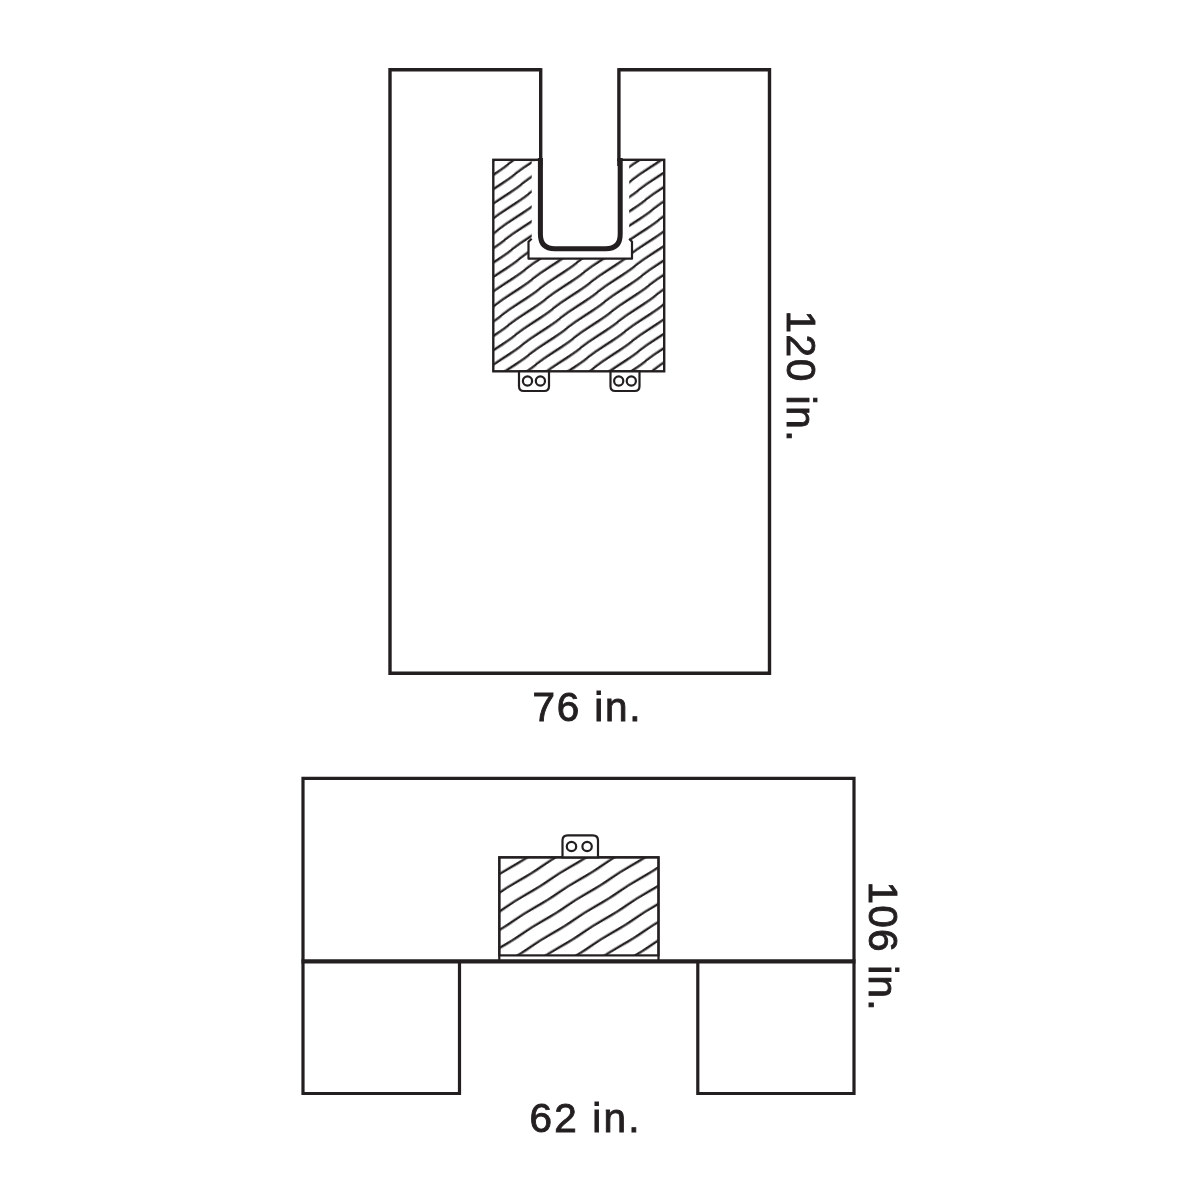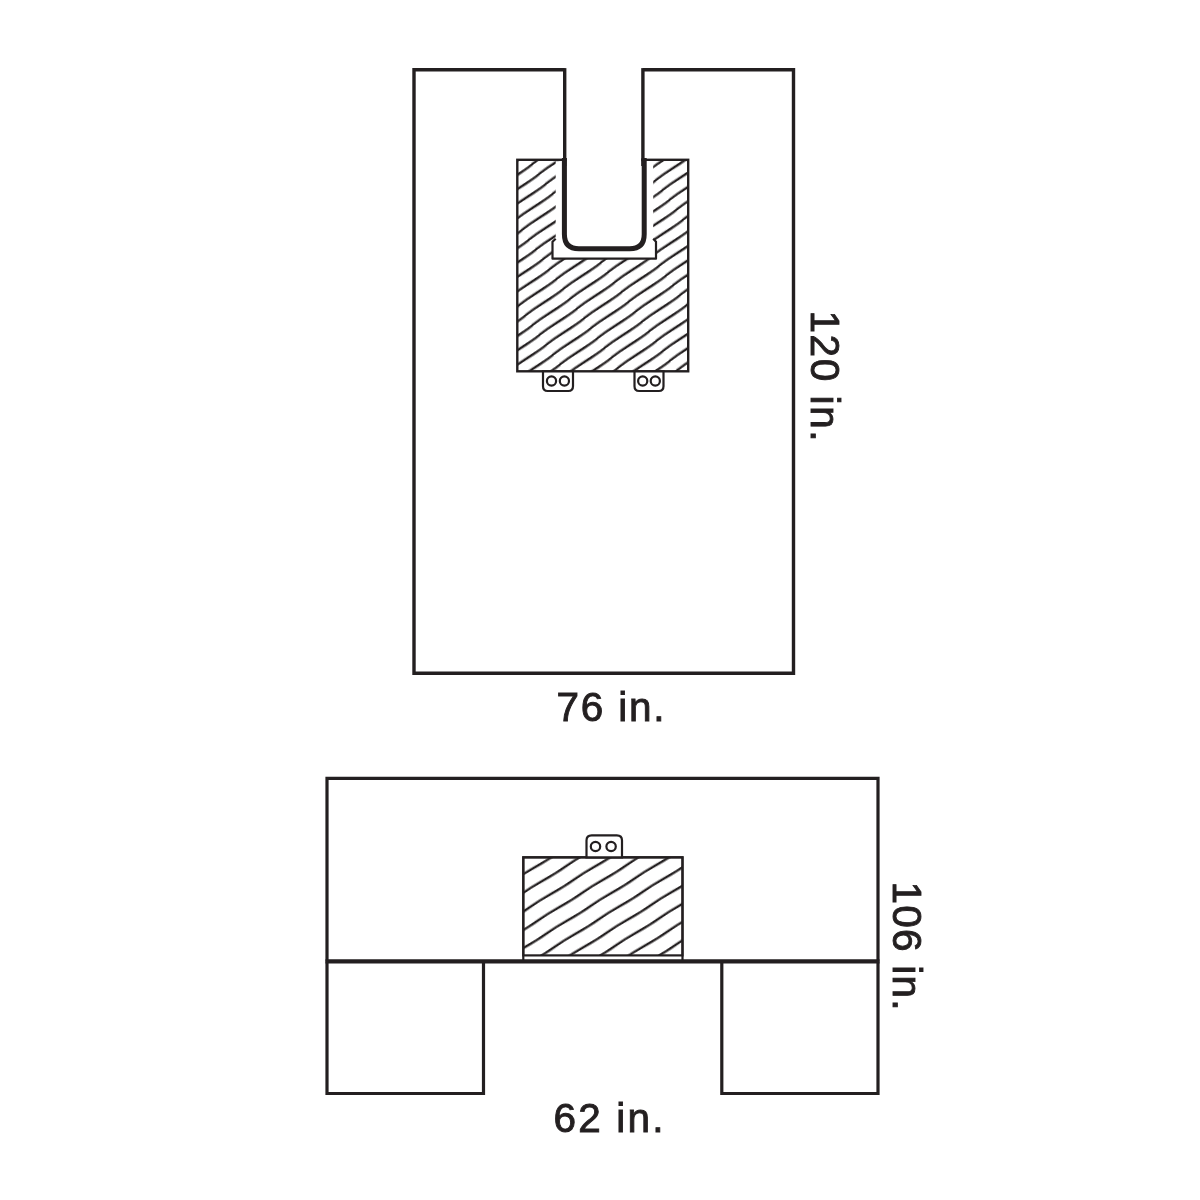--- a/index.html
+++ b/index.html
@@ -1,16 +1,16 @@
 <!DOCTYPE html>
 <html><head>
 <meta charset="utf-8">
 <style>
   html,body{margin:0;padding:0;background:#ffffff;}
-  .page{width:1152px;height:1200px;position:relative;background:#ffffff;padding-left:24px;}
+  .page{width:1152px;height:1200px;position:relative;background:#ffffff;}
   text{font-family:"Liberation Sans", sans-serif;fill:#231f20;}
 </style>
 </head>
 <body>
 <div class="page">
 <svg width="1200" height="1200" viewBox="0 0 1200 1200" xmlns="http://www.w3.org/2000/svg">
   <defs>
 
     <pattern id="h1" width="46" height="12" patternTransform="rotate(-35)" patternUnits="userSpaceOnUse">
       <path d="M-2,6 Q10,5.4 23,6 T48,6" stroke="#231f20" stroke-width="2.3" fill="none"></path>

